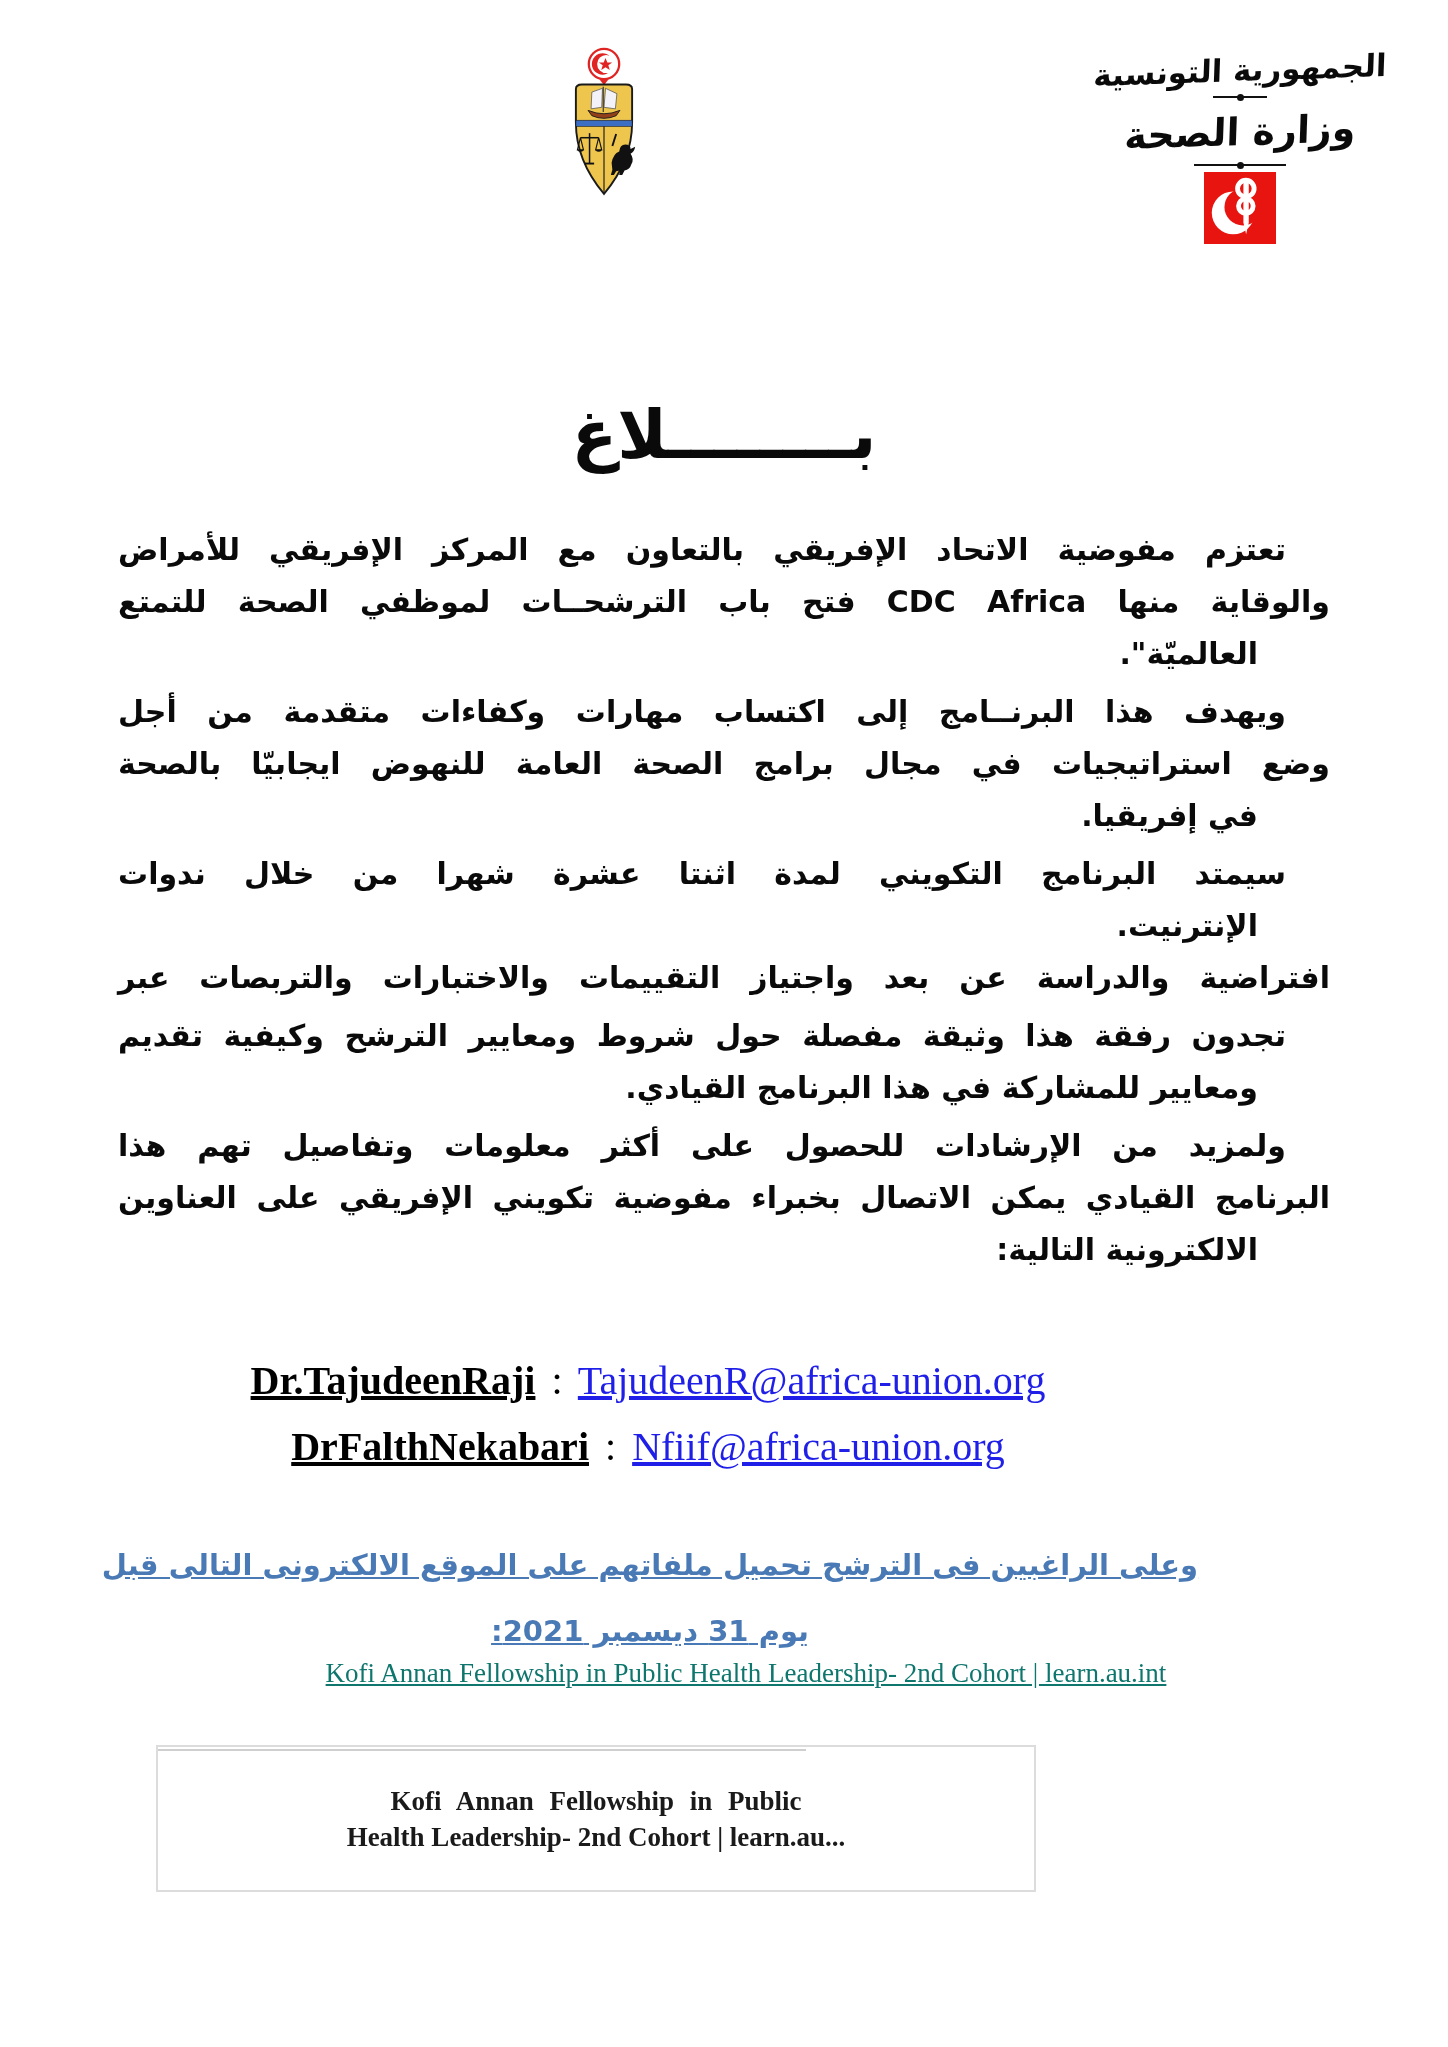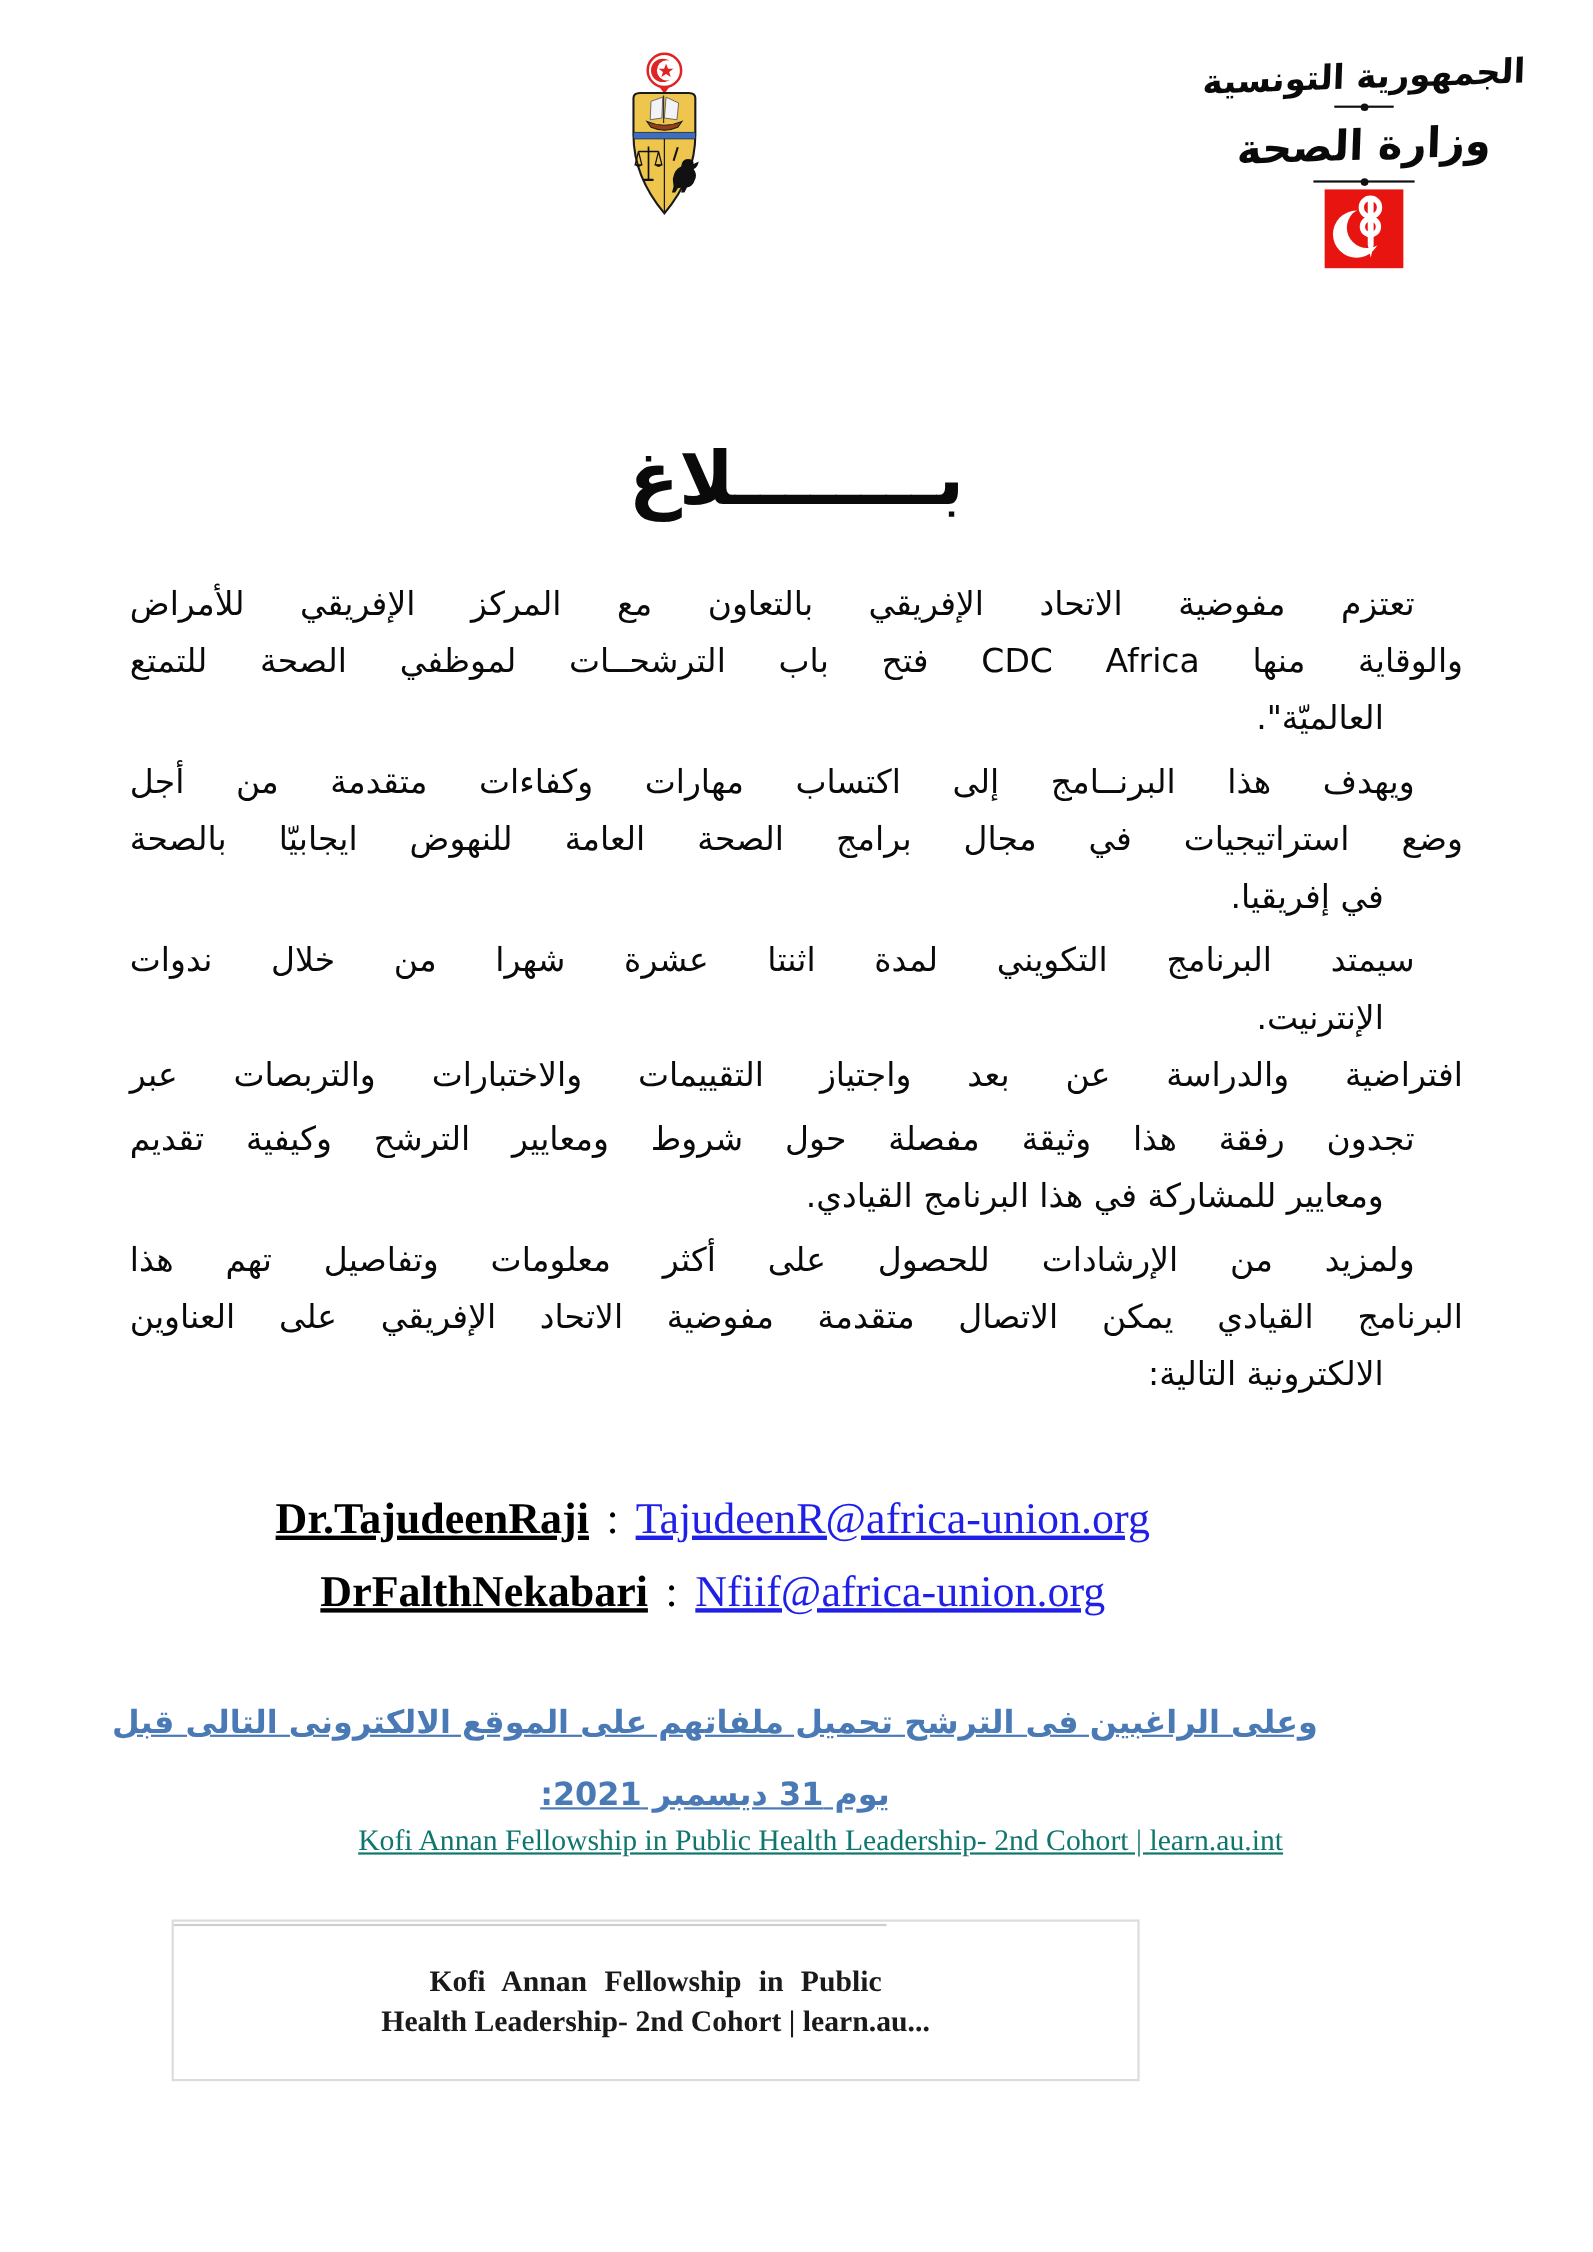--- a/index.html
+++ b/index.html
@@ -22,21 +22,21 @@
   
   .doc-title{
     position:absolute;top:392px;left:0;width:100%;text-align:center;
     font-size:67px;font-weight:bold;direction:rtl;line-height:86px;
   }
 
   
   .body-text{position:absolute;top:524px;left:118px;width:1212px;direction:rtl;}
   .para{margin:0 0 6px 0;}
   .pline{
-    font-size:30px;font-weight:normal;line-height:52px;
+    font-size:30px;font-weight:bold;line-height:52px;
     text-align:justify;text-align-last:justify;white-space:nowrap;
   }
   .pline.first{padding-right:44px;}
   .pline.last{text-align:right;text-align-last:right;padding-right:72px;}
 
   
   .contacts{position:absolute;top:1348px;left:0;width:100%;text-align:center;transform:translateX(-76px);direction:ltr;}
   .contact-row{font-family:"Liberation Serif",serif;font-size:40px;line-height:66px;}
   .contact-name{font-weight:bold;text-decoration:underline;color:#000;margin-top:40px;}
   .contact-sep{color:#000;padding:0 6px;}
@@ -139,21 +139,21 @@
       <div class="pline first">سيمتد البرنامج التكويني لمدة اثنتا عشرة شهرا من خلال ندوات</div>
       <div class="pline last">الإنترنيت.</div>
       <div class="pline">افتراضية والدراسة عن بعد واجتياز التقييمات والاختبارات والتربصات عبر</div>
     </div>
     <div class="para">
       <div class="pline first">تجدون رفقة هذا وثيقة مفصلة حول شروط ومعايير الترشح وكيفية تقديم</div>
       <div class="pline last">ومعايير للمشاركة في هذا البرنامج القيادي.</div>
     </div>
     <div class="para">
       <div class="pline first">ولمزيد من الإرشادات للحصول على أكثر معلومات وتفاصيل تهم هذا</div>
-      <div class="pline">البرنامج القيادي يمكن الاتصال متقدمة مفوضية الاتحاد الإفريقي على العناوين</div>
+      <div class="pline">البرنامج القيادي يمكن الاتصال بخبراء مفوضية تكويني الإفريقي على العناوين</div>
       <div class="pline last">الالكترونية التالية:</div>
     </div>
   </div>
 
   <div class="contacts">
     <div class="contact-row">
       <span class="contact-name">Dr.TajudeenRaji</span>
       <span class="contact-sep">:</span>
       <span class="contact-email">TajudeenR@africa-union.org</span>
     </div>

